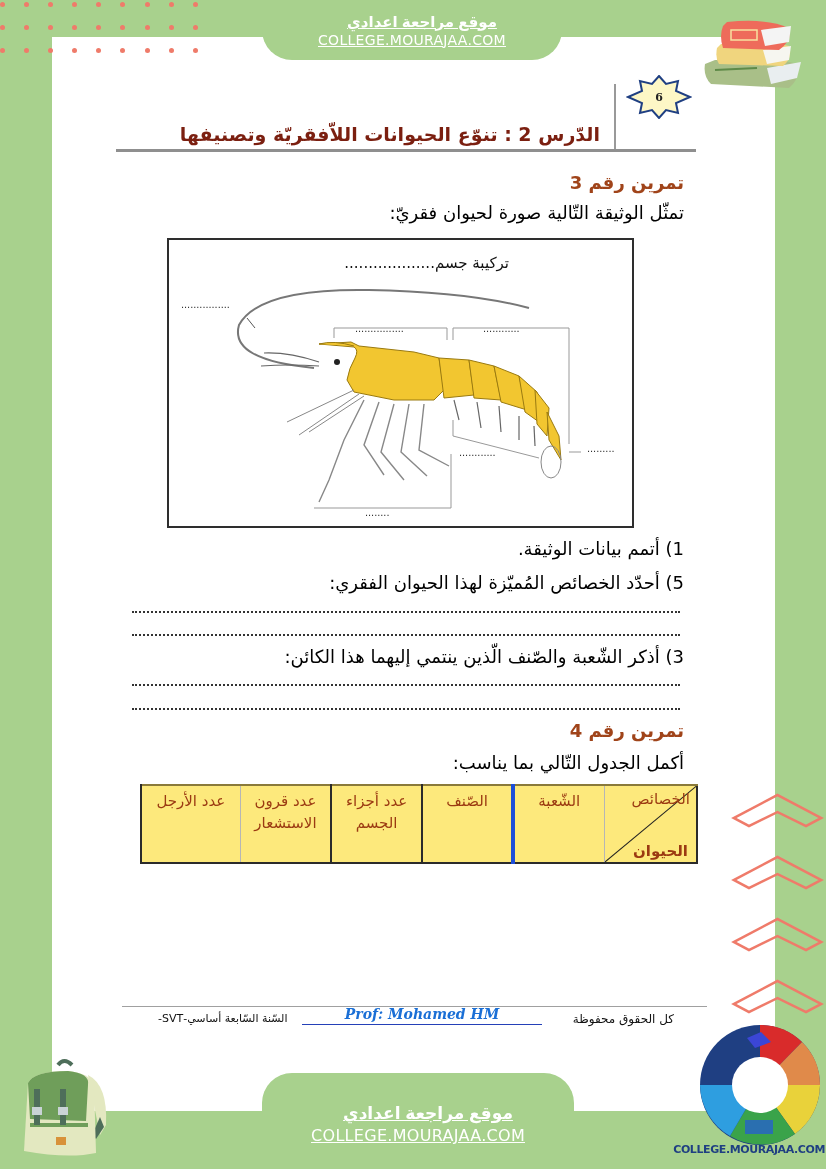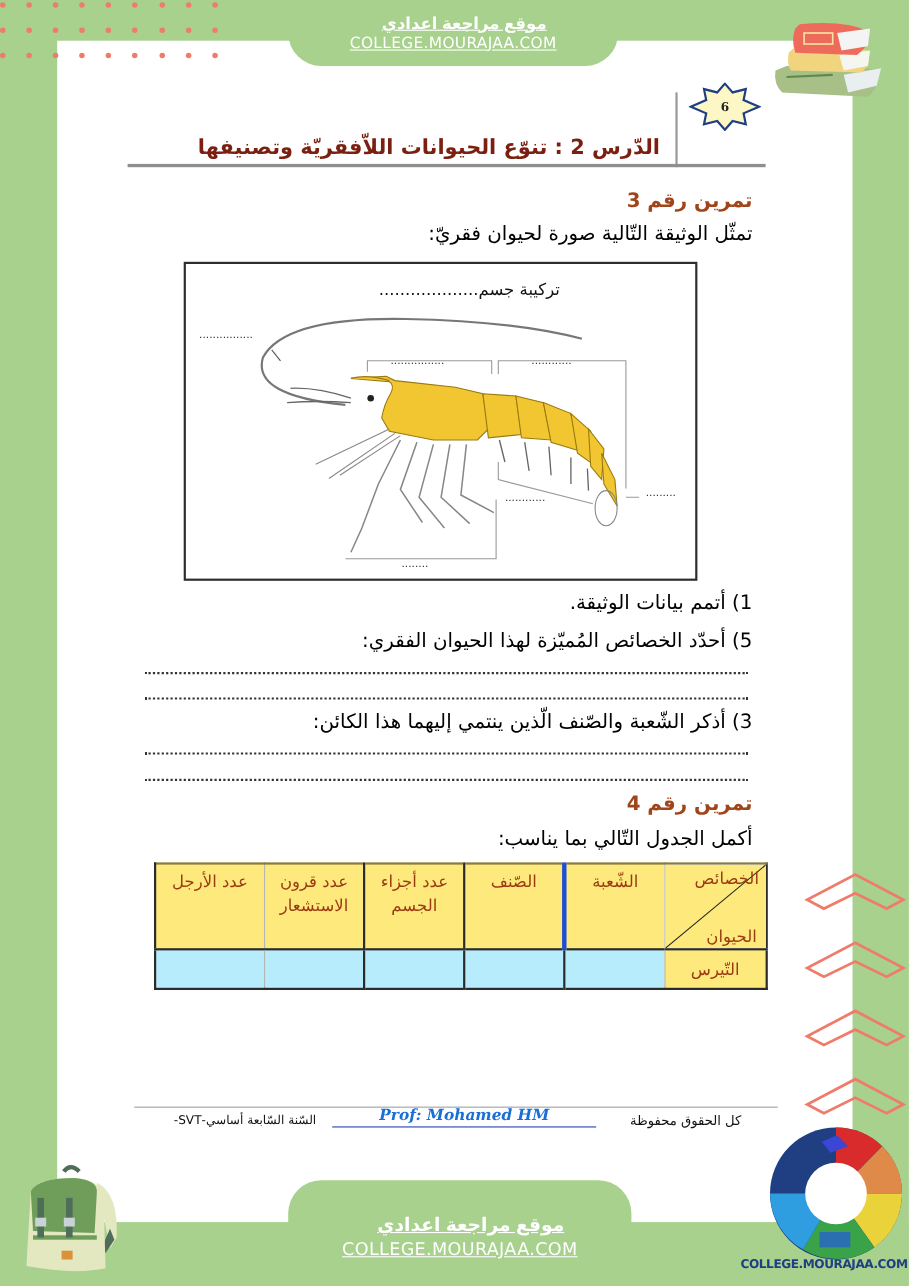--- a/index.html
+++ b/index.html
@@ -48,21 +48,21 @@
   table.grid tr.head td { background: #fde97c; height: 78px; padding-top: 4px; }
   table.grid tr.body td { background: #b6ecfb; height: 36px; }
   table.grid tr.body td.animal { background: #fde97c; vertical-align: middle; }
   table.grid tr.body.tall td { height: 52px; }
   table.grid td.strong-l { border-left: 2px solid #2b2b2b; }
   table.grid tr.sep td { border-top: 2px solid #2b2b2b; }
   table.grid { border: 2px solid #2b2b2b; border-top: 2px solid #8a7a3a; }
   .diag-cell { position: relative; width: 90px; }
   .diag-cell svg { position: absolute; left: 0; top: 0; width: 100%; height: 100%; }
   .diag-top { position: absolute; right: 6px; top: 2px; }
-  .diag-bottom { position: absolute; right: 8px; bottom: 0; }
+  .diag-bottom { position: absolute; right: 8px; bottom: 0; font-weight: bold; }
 
   .footer-line { position: absolute; left: 122px; top: 1006px; width: 585px; height: 1px; background: #a0a0a0; }
   .footer-rights { position: absolute; right: 152px; top: 1012px; direction: rtl; font-size: 12px; color: #111; font-family: "DejaVu Sans", sans-serif; }
   .footer-prof { position: absolute; left: 302px; top: 1006px; width: 240px; text-align: center; color: #1a6fd6; font-weight: bold; font-style: italic; font-size: 14px; font-family: "DejaVu Serif", serif; border-bottom: 1px solid #2440b8; height: 19px; }
   .footer-year { position: absolute; left: 158px; top: 1012px; direction: rtl; font-size: 11px; color: #111; font-family: "DejaVu Sans", sans-serif; }
 </style>
 </head>
 <body>
 
 <div class="frame-top"></div>
@@ -204,28 +204,20 @@
           </svg>
       <span class="diag-top">الخصائص</span>
       <span class="diag-bottom">الحيوان</span>
     </td>
     <td style="width:88px">الشّعبة</td>
     <td class="strong-l" style="width:88px;border-right:4px solid #1d4ed8">الصّنف</td>
     <td class="strong-l" style="width:88px">عدد أجزاء الجسم</td>
     <td style="width:88px">عدد قرون الاستشعار</td>
     <td style="width:96px">عدد الأرجل</td>
   </tr>
-  <tr class="body sep">
-    <td class="animal">التّيرس</td>
-    <td></td>
-    <td class="strong-l" style="border-right:2px solid #2b2b2b"></td>
-    <td class="strong-l"></td>
-    <td></td>
-    <td></td>
-  </tr>
 </tbody>
   </table>
 
 <svg class="chevrons" viewBox="0 0 96 250">
   <g fill="none" stroke="#ef7b6a" stroke-width="2">
     <path d="M25 5 L48 28 L40 36 L25 22 L10 36 L2 28 Z" transform="translate(0,0) scale(1.9,1)"></path>
     <path d="M25 5 L48 28 L40 36 L25 22 L10 36 L2 28 Z" transform="translate(0,62) scale(1.9,1)"></path>
     <path d="M25 5 L48 28 L40 36 L25 22 L10 36 L2 28 Z" transform="translate(0,124) scale(1.9,1)"></path>
     <path d="M25 5 L48 28 L40 36 L25 22 L10 36 L2 28 Z" transform="translate(0,186) scale(1.9,1)"></path>
   </g>

